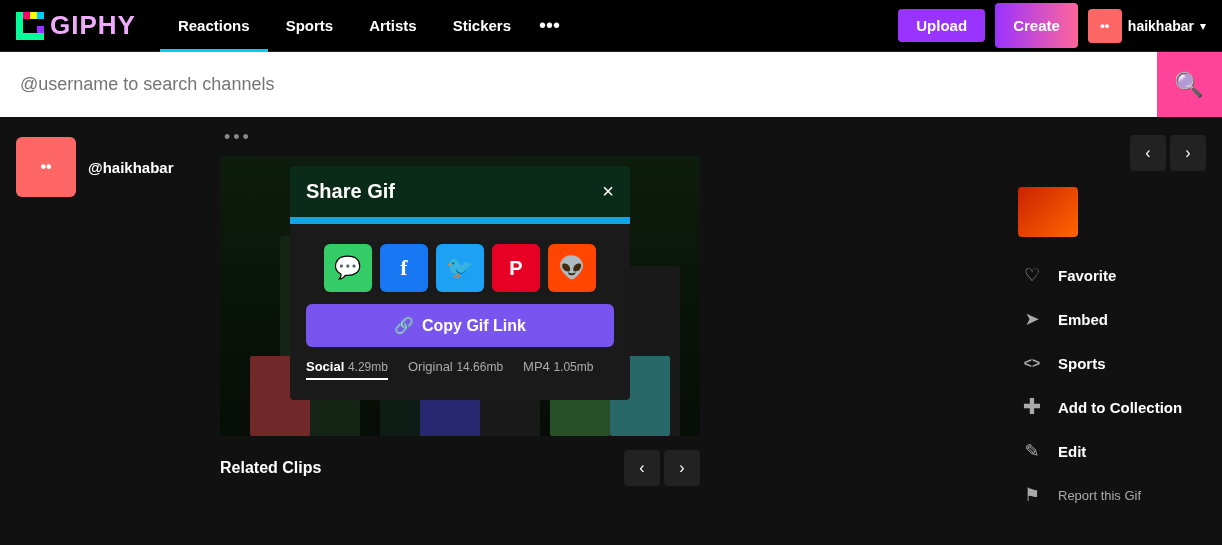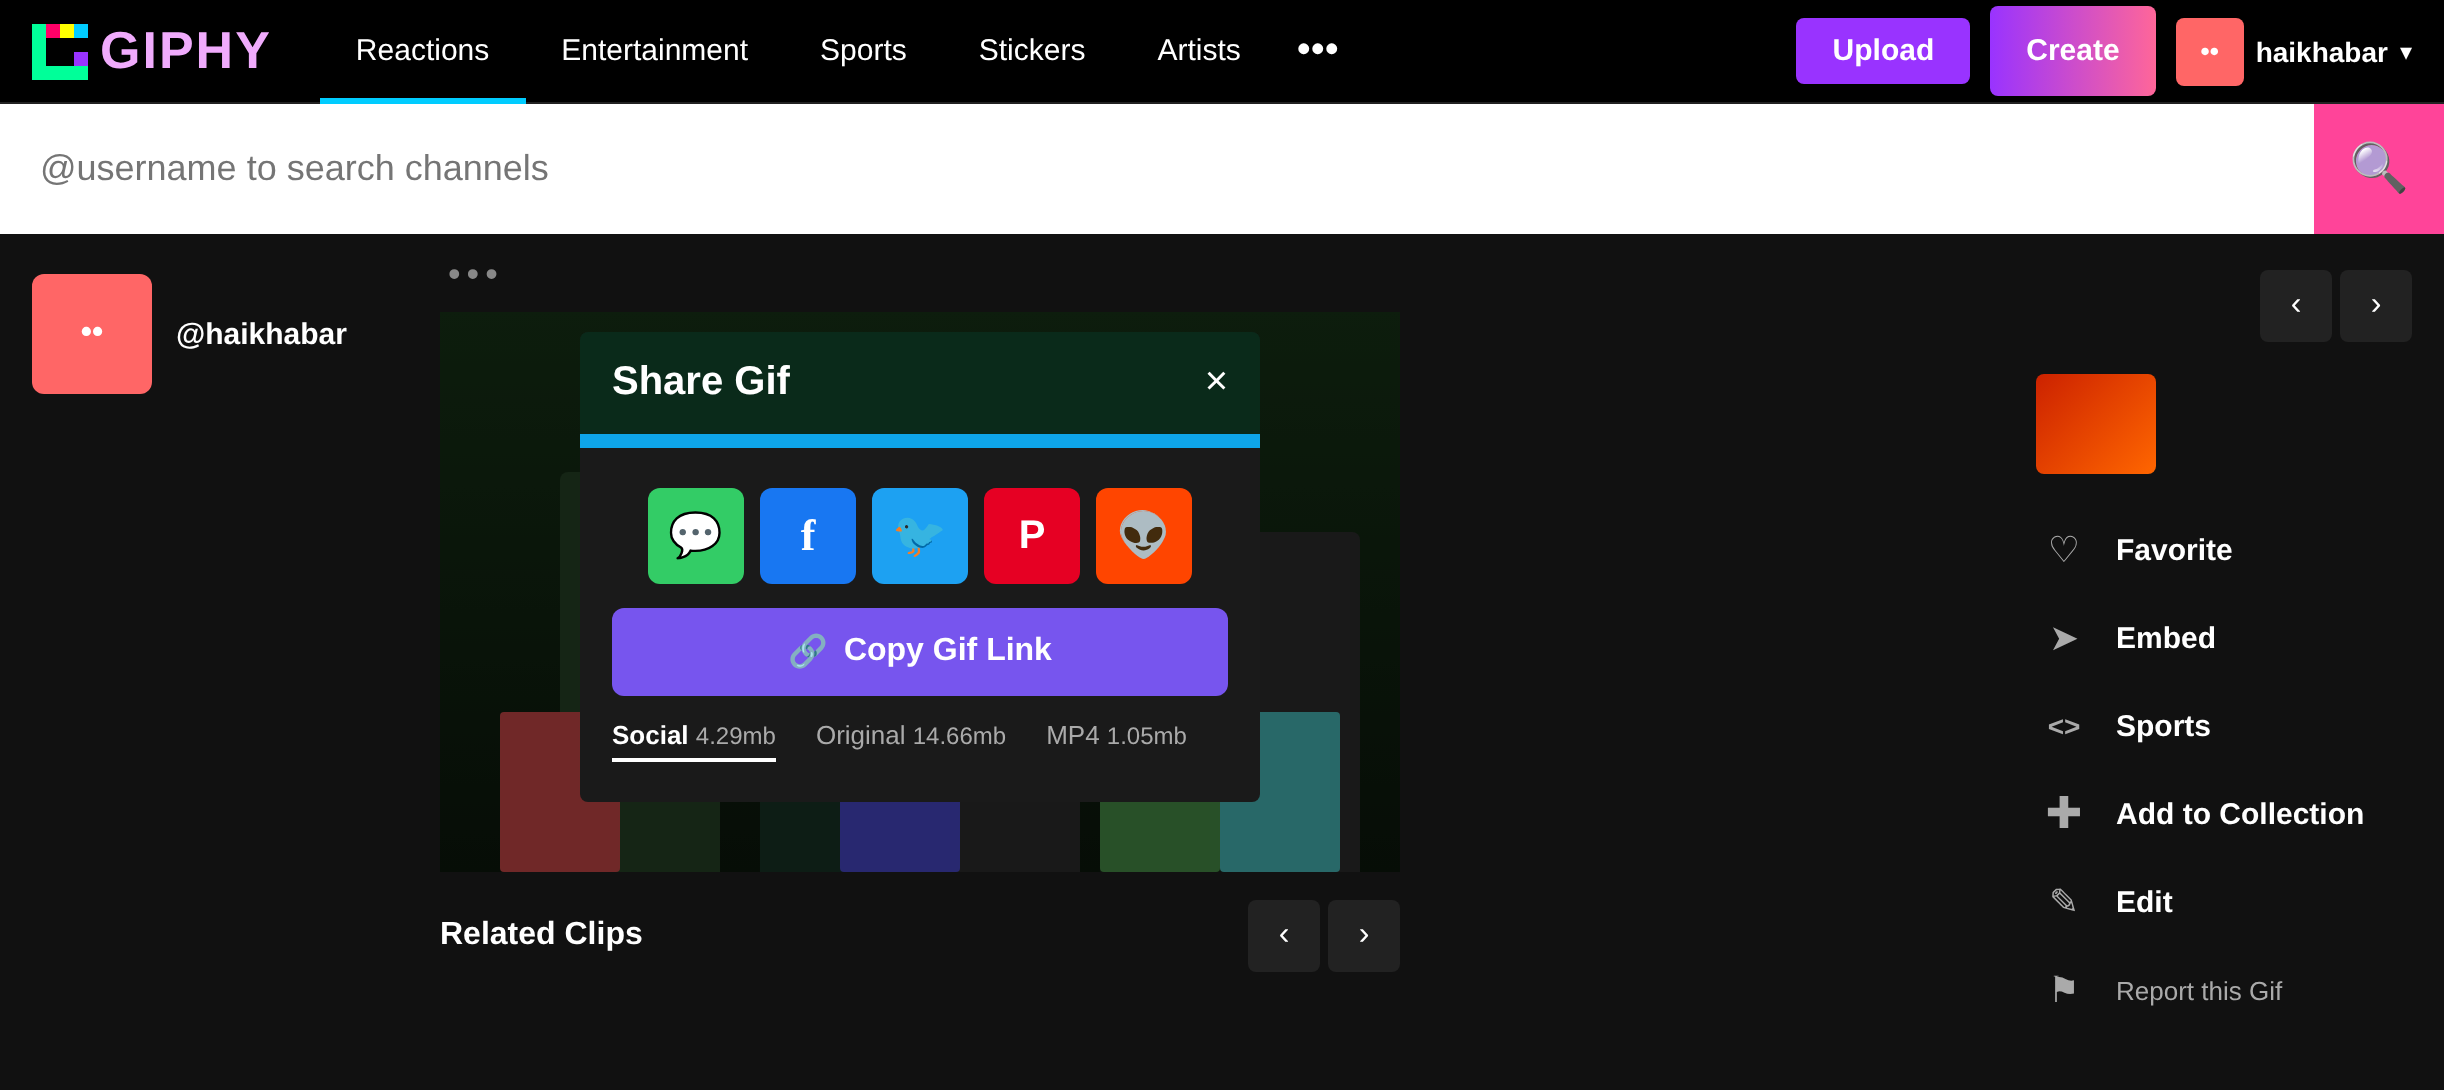--- a/index.html
+++ b/index.html
@@ -45,21 +45,21 @@
       align-items: center;
       gap: 0;
       flex: 1;
     }
     .nav-link {
       padding: 0 18px;
       height: 52px;
       display: flex;
       align-items: center;
       font-size: 15px;
-      font-weight: 400;
+      font-weight: 700;
       color: #fff;
       cursor: pointer;
       position: relative;
       text-decoration: none;
     }
     .nav-link.active::after {
       content: '';
       position: absolute;
       bottom: 0;
       left: 0;
@@ -417,24 +417,23 @@
       <rect x="14" y="0" width="7" height="7" fill="#ffff00"></rect>
       <rect x="21" y="0" width="7" height="7" fill="#00ccff"></rect>
       <rect x="21" y="14" width="7" height="7" fill="#9933ff"></rect>
       <rect x="7" y="21" width="21" height="7" fill="#00ff99"></rect>
     </svg>
     <span class="logo-text">GIPHY</span>
   </div>
 
   <div class="nav-links">
     <a class="nav-link active">Reactions</a>
-    <a class="nav-link">Entertainment</a>
     <a class="nav-link">Sports</a>
+    <a class="nav-link">Artists</a>
     <a class="nav-link">Stickers</a>
-    <a class="nav-link">Artists</a>
     <span class="nav-dots">•••</span>
   </div>
 
   <div class="nav-right">
     <button class="btn-upload">Upload</button>
     <button class="btn-create">Create</button>
     <div class="user-area">
       <div class="user-avatar-nav">••</div>
       <span class="user-name-nav">haikhabar</span>
       <span class="chevron-icon">▾</span>

